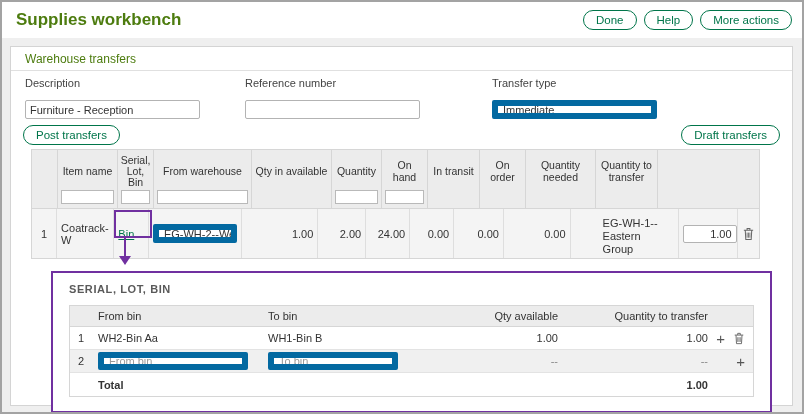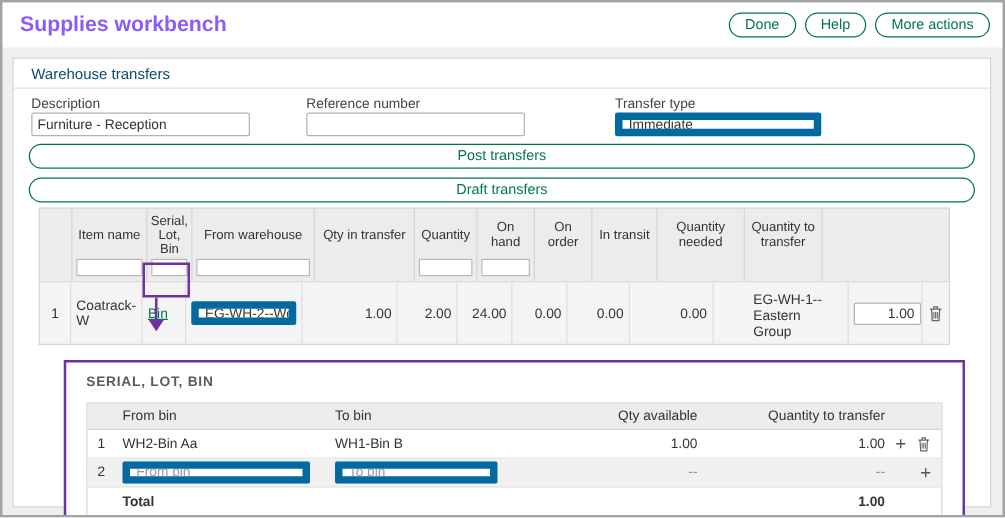--- a/index.html
+++ b/index.html
@@ -1,42 +1,42 @@
 <!DOCTYPE html>
 <html><head>
 <meta charset="utf-8">
 <style>
   * { margin:0; padding:0; box-sizing:border-box; }
   body { font-family:"Liberation Sans", sans-serif; background:#fff; }
   .screen { position:relative; width:804px; height:414px; border:2px solid #a3a3a3; background:#efefef; overflow:hidden; }
 
   
   .topbar { height:36px; background:#fff; display:flex; align-items:center; justify-content:space-between; padding:0 10px 0 14px; }
-  .page-title { font-size:17px; font-weight:bold; color:#8b5cf6; }
+  .page-title { font-size:17px; font-weight:bold; color:#4d7c0f; }
   .topbar-actions { display:flex; gap:7px; }
   .pill { font-family:inherit; font-size:11.5px; color:#00754a; background:#fff; border:1px solid #00754a; border-radius:12px; padding:3px 12px; cursor:pointer; white-space:nowrap; }
 
   
   .page-body { padding:8px 9px 6px 8px; height:374px; }
   .card { background:#fff; border:1px solid #d4d4d4; height:100%; position:relative; }
-  .card-head { font-size:12px; color:#0c4a6e; padding:5px 14px 4px; border-bottom:1px solid #e0e0e0; }
+  .card-head { font-size:12px; color:#4d7c0f; padding:5px 14px 4px; border-bottom:1px solid #e0e0e0; }
 
   
   .form-row { display:flex; padding:6px 14px 4px; }
-  .field { display:flex; flex-direction:column; gap:1px; }
+  .field { display:flex; flex-direction:column; gap:11px; }
   .f-desc { width:175px; margin-right:45px; }
   .f-ref { width:175px; margin-right:72px; }
   .f-type { width:165px; }
   .flabel { font-size:11px; color:#444; }
   .tinput { height:19px; border:1px solid #b3b3b3; border-radius:2px; font-family:inherit; font-size:11px; padding:0 4px; color:#333; }
   .fake-select { position:relative; height:19px; border:6px solid #0369a1; border-radius:2px; background:#fff; font-size:11px; color:#333; display:flex; align-items:center; padding:0 18px 0 5px; overflow:hidden; white-space:nowrap; cursor:pointer; }
   .fake-select .ph { color:#9a9a9a; }
   .chev { position:absolute; right:6px; top:6px; width:5px; height:5px; border-right:1px solid #555; border-bottom:1px solid #555; transform:rotate(45deg); }
 
-  .grid-actions { display:flex; justify-content:space-between; gap:7px; padding:2px 12px 4px;flex-direction:column; }
+  .grid-actions { display:flex; justify-content:space-between; gap:7px; padding:2px 12px 4px; }
 
   
   .grid { margin:0 32px 0 20px; font-size:11px; color:#333; }
   .g-head { display:flex; background:#ececec; border:1px solid #d6d6d6; }
   .gc { border-right:1px solid #d6d6d6; display:flex; flex-direction:column; padding:3px 3px 4px; height:58px; }
   .gc:last-child { border-right:none; }
   .ghl-wrap { flex:1; display:flex; align-items:center; justify-content:center; overflow:hidden; }
   .ghl { text-align:center; line-height:1.08; font-size:10.5px; color:#333; }
   .gfilter { width:100%; height:14px; border:1px solid #b9b9b9; background:#fff; font-family:inherit; font-size:10px; padding:0 2px; }
   .gfilter-spacer { height:14px; }
@@ -137,45 +137,45 @@
             <input class="gfilter" style="">
           </div>
           <div class="gc c-fromwh">
             <div class="ghl-wrap">
                 <span class="ghl">From warehouse</span>
               </div>
             <input class="gfilter" style="">
           </div>
           <div class="gc c-qtywh">
             <div class="ghl-wrap">
-                <span class="ghl">Qty in transfer</span>
+                <span class="ghl">Qty in available</span>
               </div>
             <div class="gfilter-spacer"></div>
           </div>
           <div class="gc c-qty">
             <div class="ghl-wrap">
                 <span class="ghl">Quantity</span>
               </div>
             <input class="gfilter" style="">
           </div>
           <div class="gc c-onhand">
             <div class="ghl-wrap">
                 <span class="ghl">On hand</span>
               </div>
             <input class="gfilter" style="">
           </div>
+          <div class="gc c-intransit">
+            <div class="ghl-wrap">
+                <span class="ghl">In transit</span>
+              </div>
+            <div class="gfilter-spacer"></div>
+          </div>
           <div class="gc c-onorder">
             <div class="ghl-wrap">
                 <span class="ghl">On order</span>
-              </div>
-            <div class="gfilter-spacer"></div>
-          </div>
-          <div class="gc c-intransit">
-            <div class="ghl-wrap">
-                <span class="ghl">In transit</span>
               </div>
             <div class="gfilter-spacer"></div>
           </div>
           <div class="gc c-needed">
             <div class="ghl-wrap">
                 <span class="ghl">Quantity needed</span>
               </div>
             <div class="gfilter-spacer"></div>
           </div>
           <div class="gc c-qtytr">

